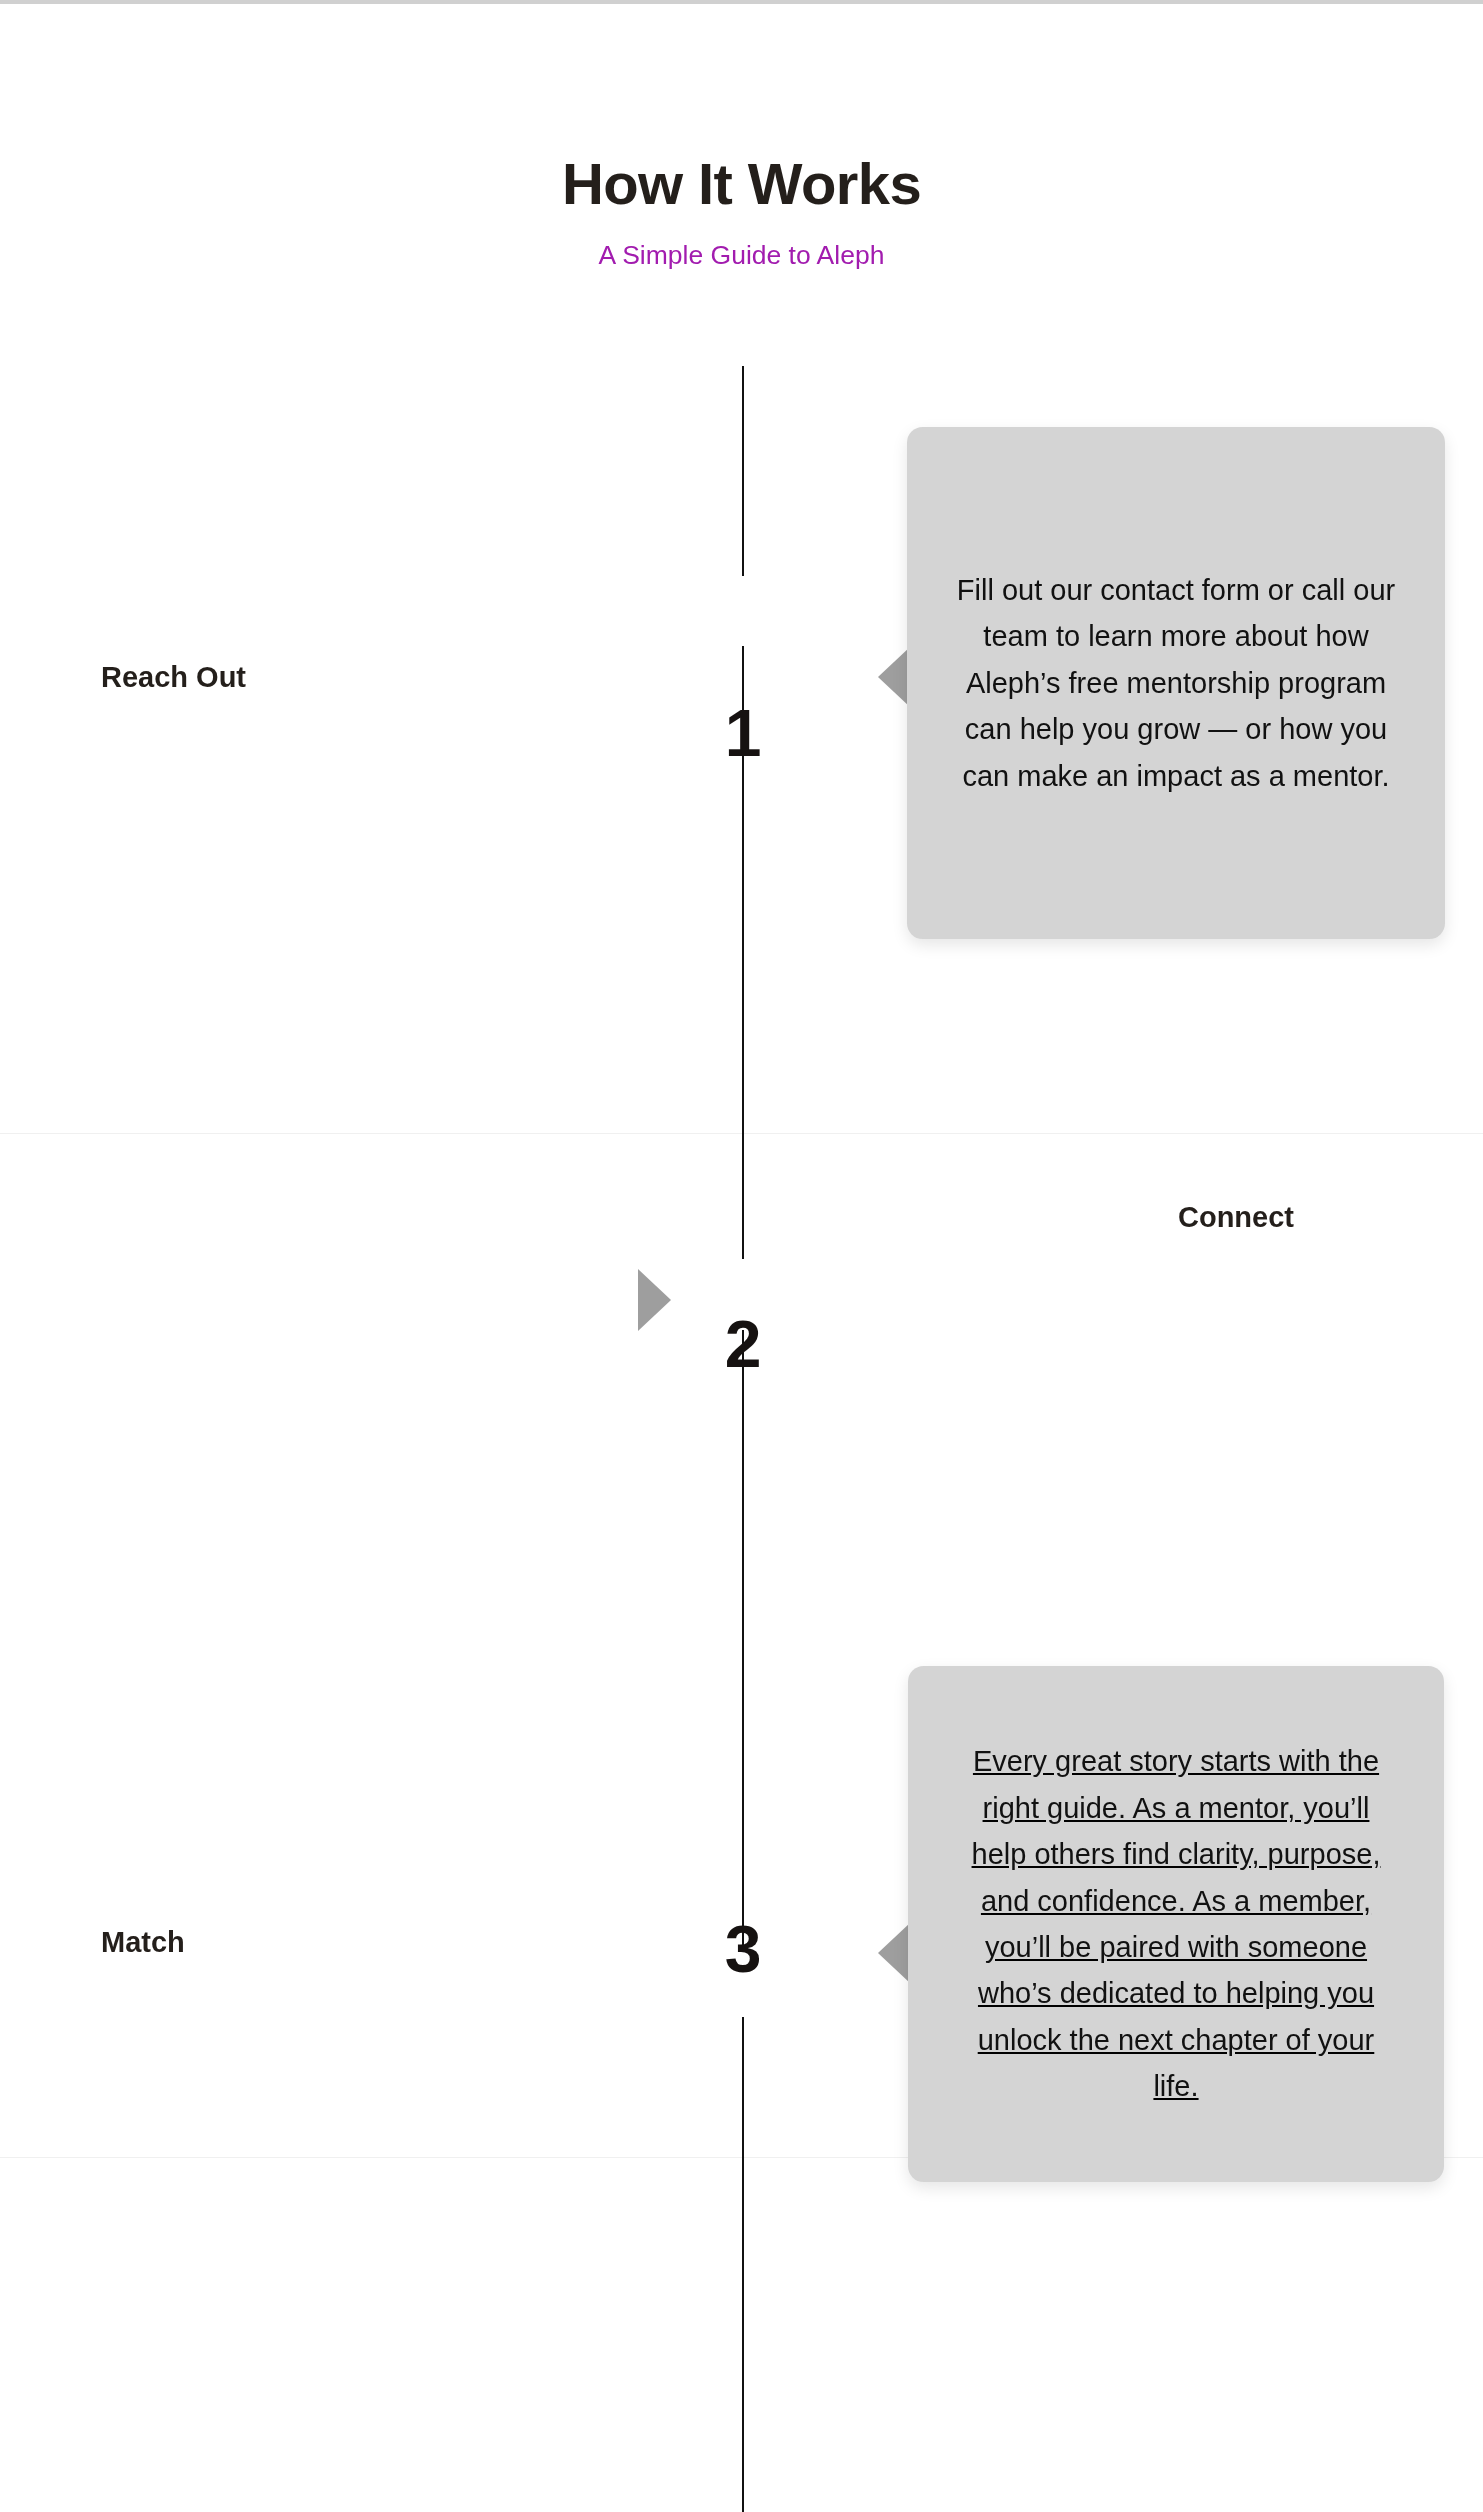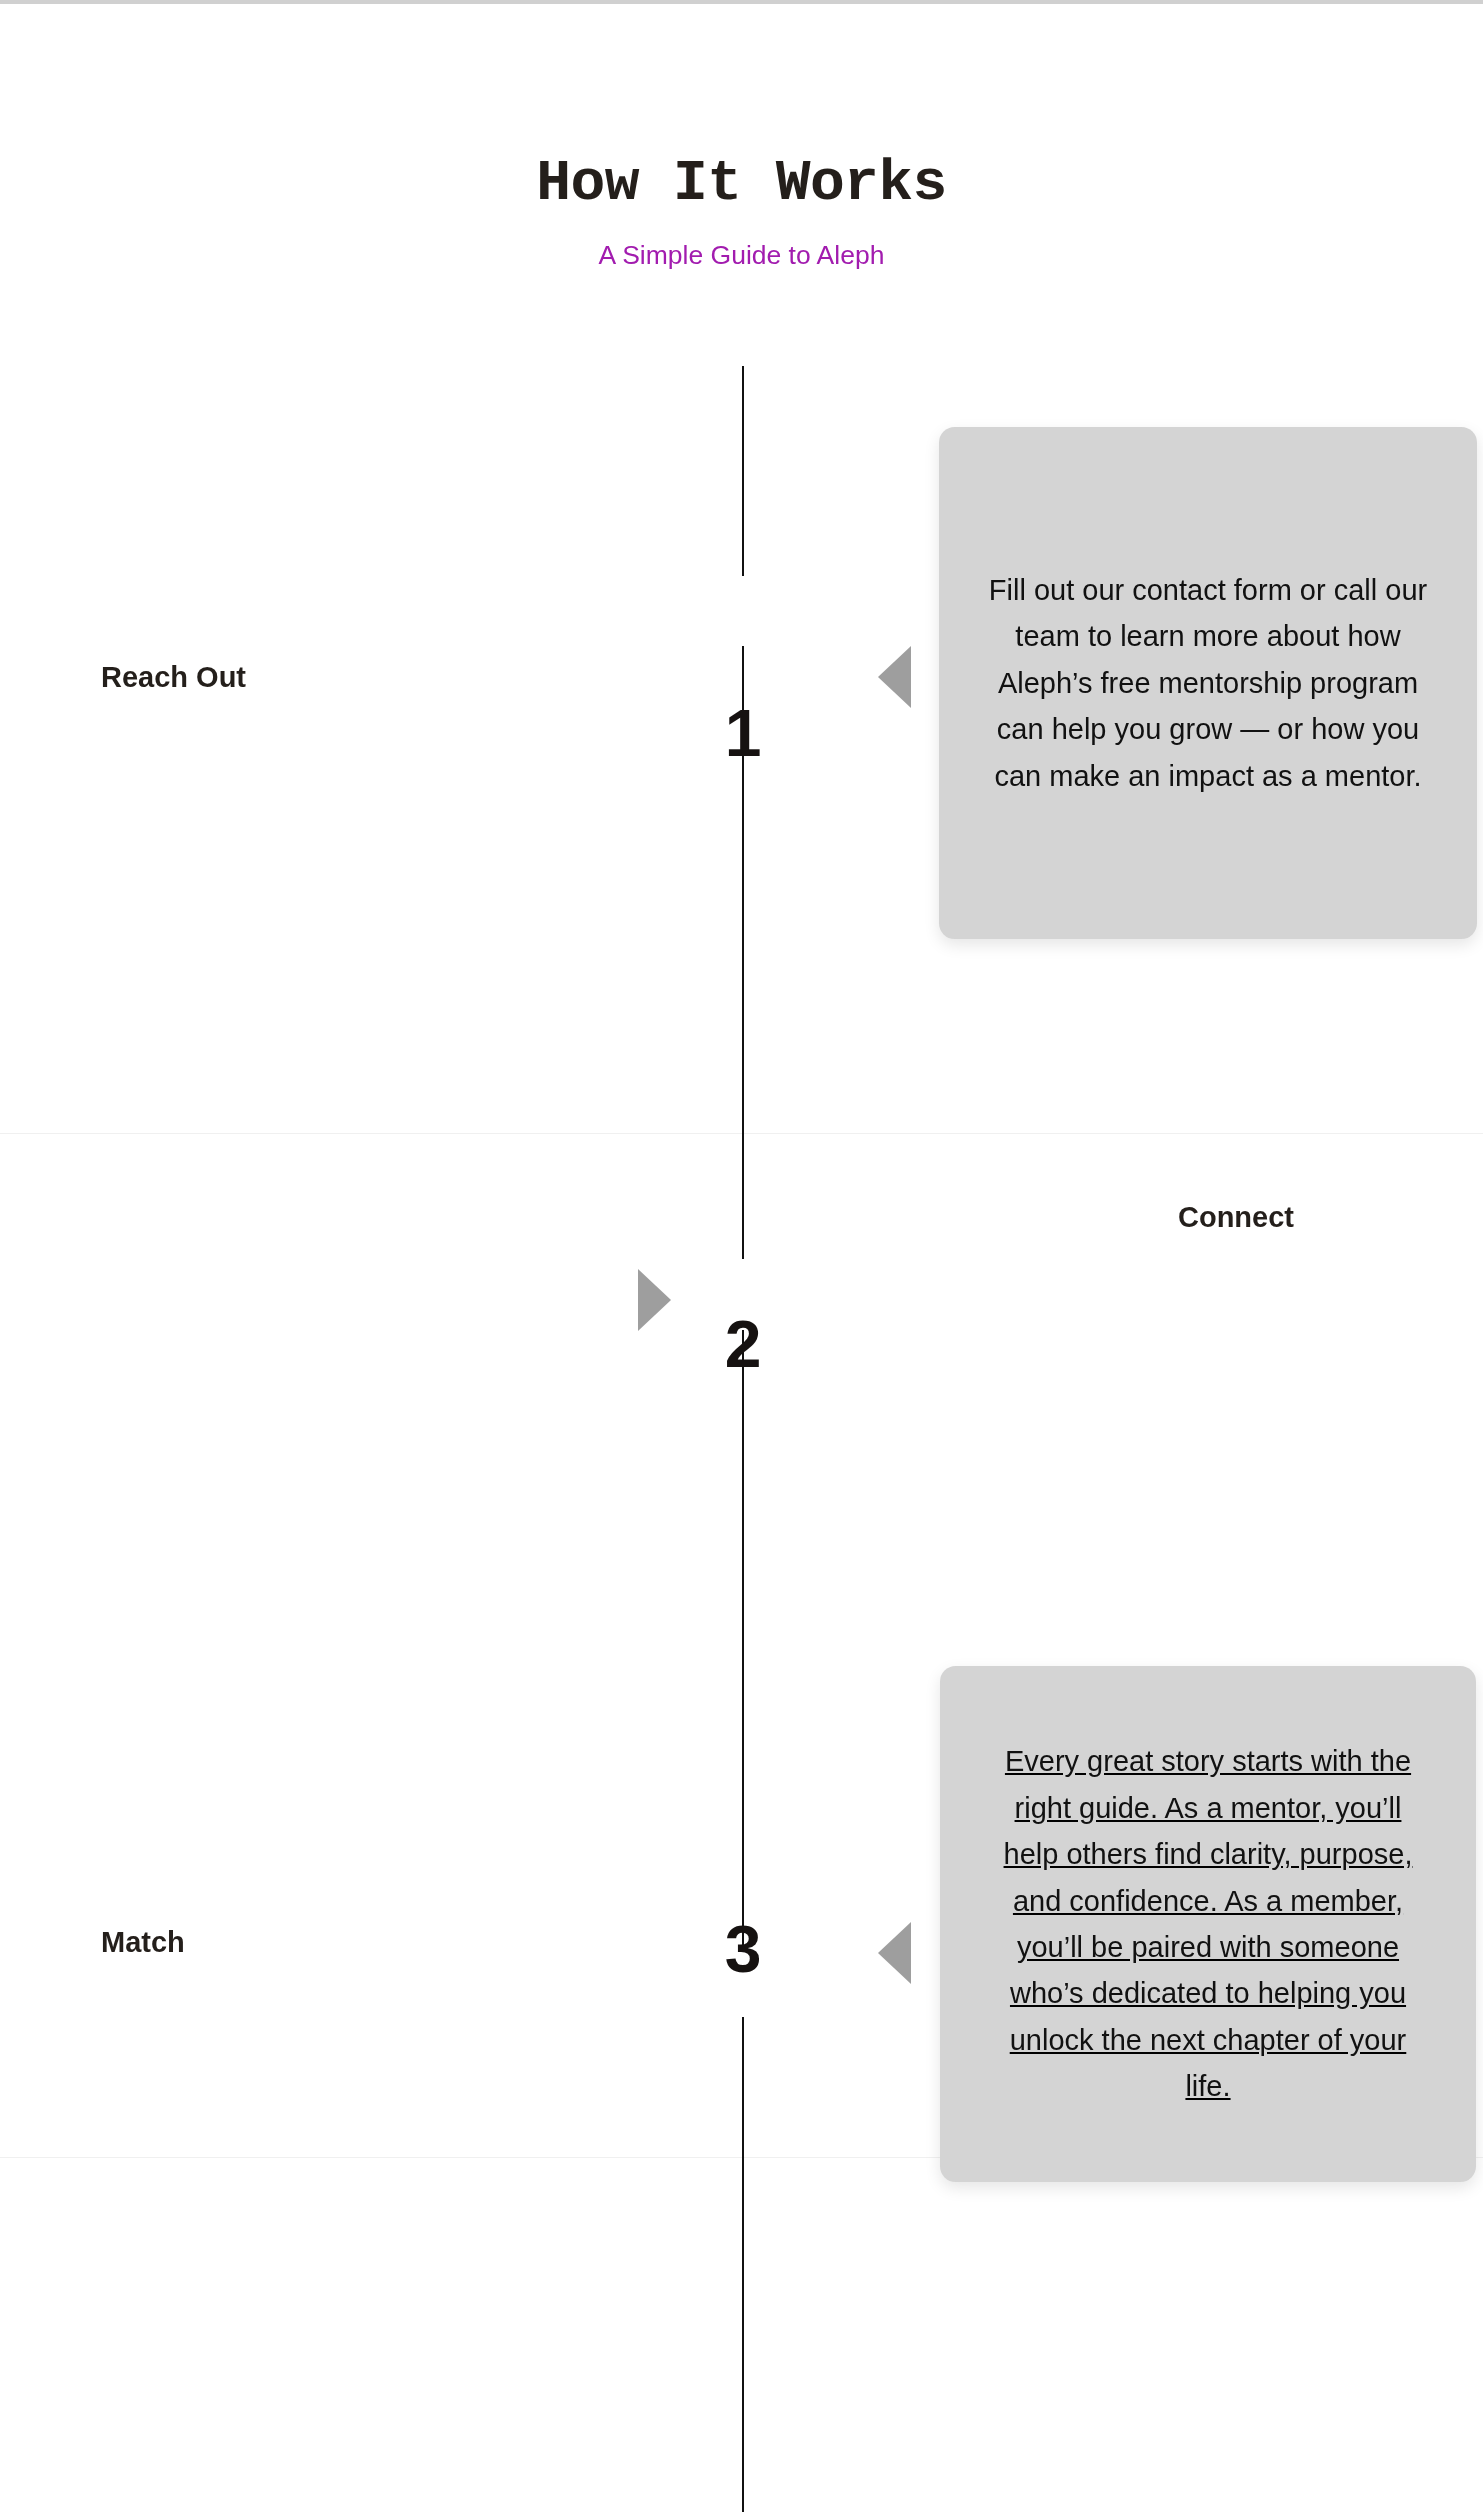--- a/index.html
+++ b/index.html
@@ -29,21 +29,21 @@
 
   
   .header {
     position:absolute;
     top:154px;
     left:0;
     width:1483px;
     text-align:center;
   }
   .page-title {
-    font-family:Liberation Mono, monospace;
+    font-family:Liberation Sans, sans-serif;
     font-weight:700;
     font-size:58px;
     line-height:1.05;
     letter-spacing:-0.6px;
     color:#241f1b;
   }
   .page-subtitle {
     margin-top:25px;
     font-family:"Liberation Sans", sans-serif;
     font-size:26.5px;
@@ -84,21 +84,20 @@
 
   
   .card {
     position:absolute;
     background:#d4d4d4;
     border-radius:15.7px;
     box-shadow:0 6px 15.7px rgba(0,0,0,0.10);
     display:flex;
     align-items:center;
     justify-content:center;
-    margin-left:32px;
   }
   .card-text {
     font-family:"Liberation Sans", sans-serif;
     font-size:29px;
     line-height:1.60;
     color:#111111;
     text-align:center;
     padding:0 46px;
   }
 

